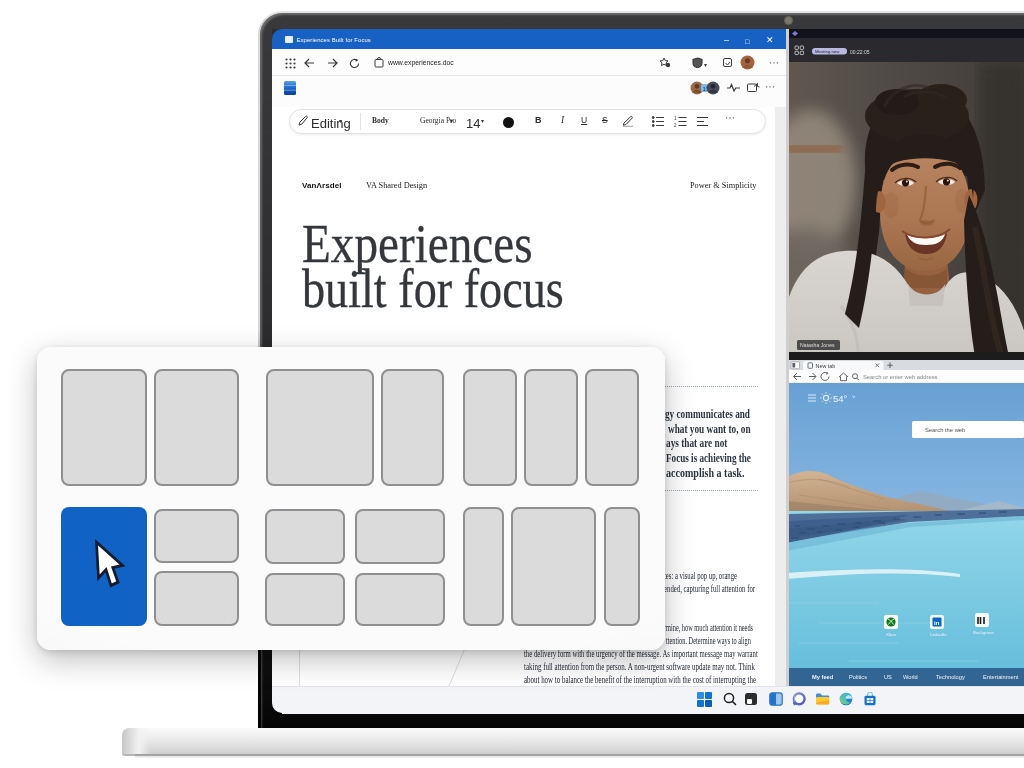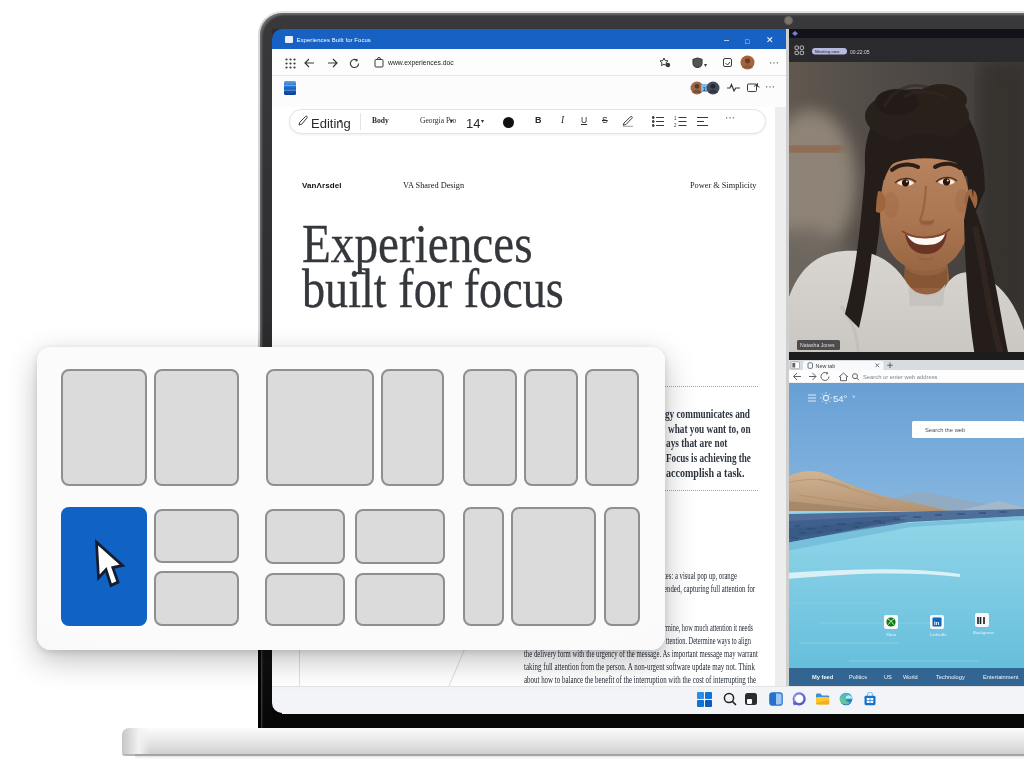--- a/index.html
+++ b/index.html
@@ -51,21 +51,21 @@
   svg{display:block;}
   .ticon{position:absolute;}
   #ribbon{left:289px;top:109px;width:477px;height:25px;background:#fff;
      border:1px solid #e3e3e4;border-radius:13px;box-shadow:0 1px 3px rgba(0,0,0,.07);box-sizing:border-box;}
   .rtext{position:absolute;top:116px;font-size:7.5px;color:#2b2b2b;font-family:"Liberation Serif",serif;}
   .rsans{position:absolute;top:116px;font-size:13px;color:#2b2b2b;}
   .rglyph{position:absolute;top:115px;font-size:9px;color:#333;}
   
   .serif{font-family:"Liberation Serif",serif;}
   #dochead{left:302px;top:181px;font-size:8px;color:#111;font-weight:bold;letter-spacing:.1px;}
-  #dochead2{left:403px;top:181px;font-size:8.3px;color:#222;text-align:center;}
+  #dochead2{left:366px;top:181px;font-size:8.3px;color:#222;text-align:center;}
   #dochead3{left:690px;top:181px;font-size:8.3px;color:#222;}
   #h1a,#h1b{color:#34373c;font-size:55px;line-height:46px;transform-origin:0 0;white-space:nowrap;-webkit-text-stroke:.3px #34373c;}
   .pull{position:absolute;white-space:nowrap;font-size:13px;line-height:13px;font-weight:bold;color:#2d3540;
         font-family:"Liberation Serif",serif;transform-origin:0 50%;}
   .body1{position:absolute;white-space:nowrap;font-size:10px;line-height:10px;color:#1c2430;
         font-family:"Liberation Serif",serif;transform-origin:0 50%;}
 </style>
 </head>
 <body>
 <div class="abs" id="bezel"></div>

